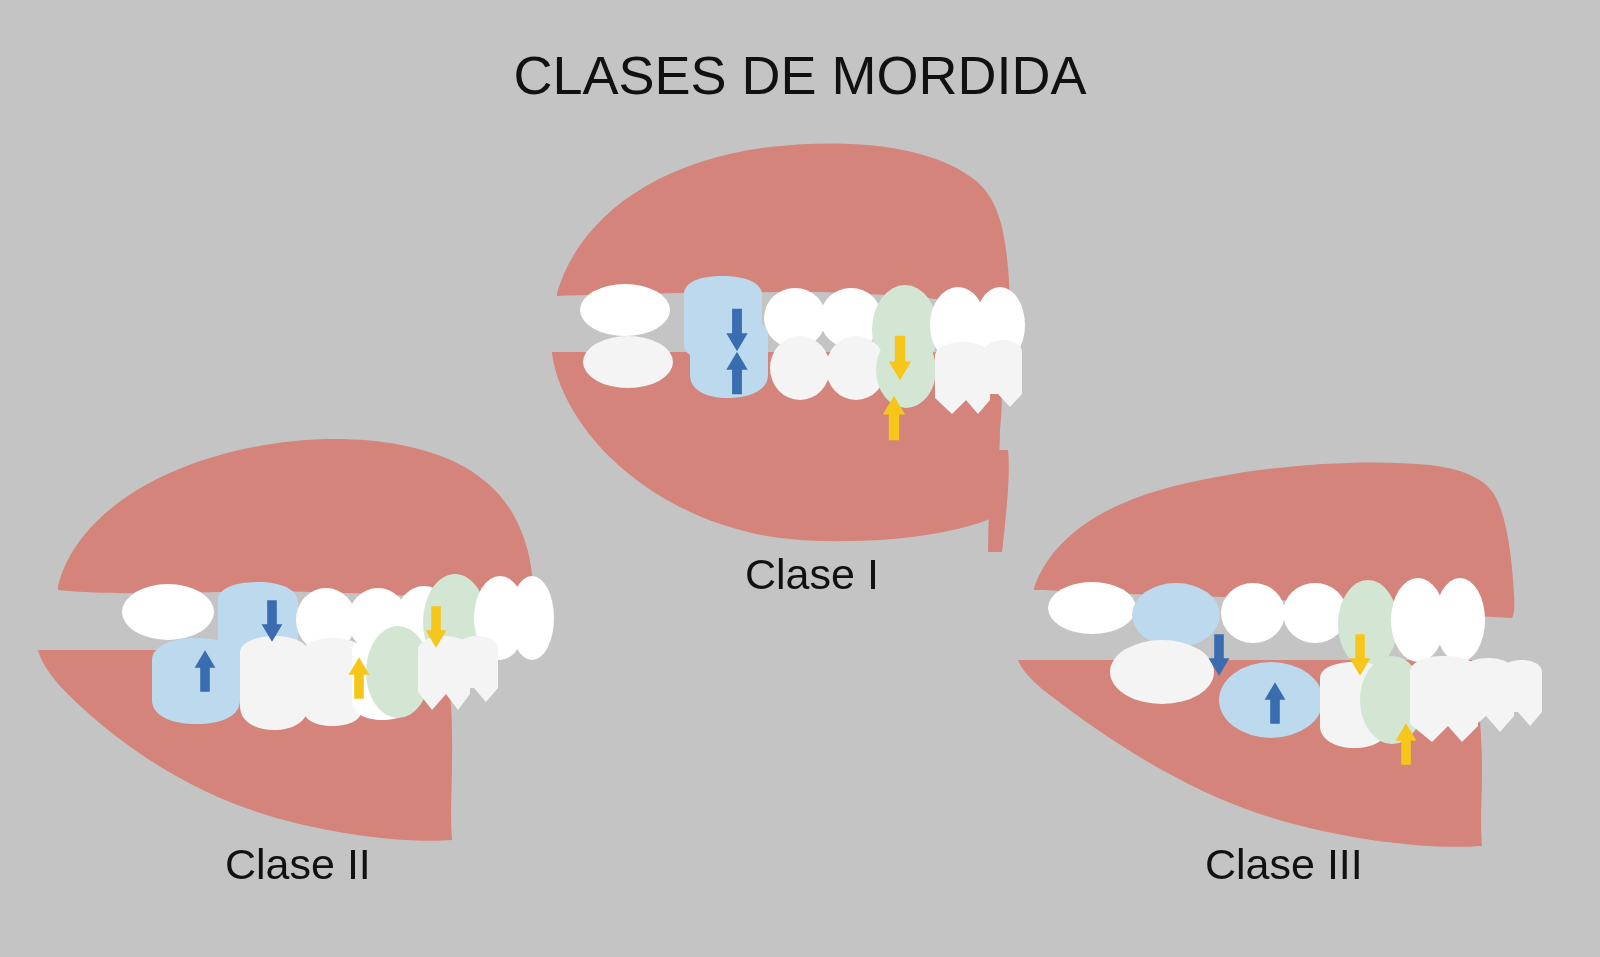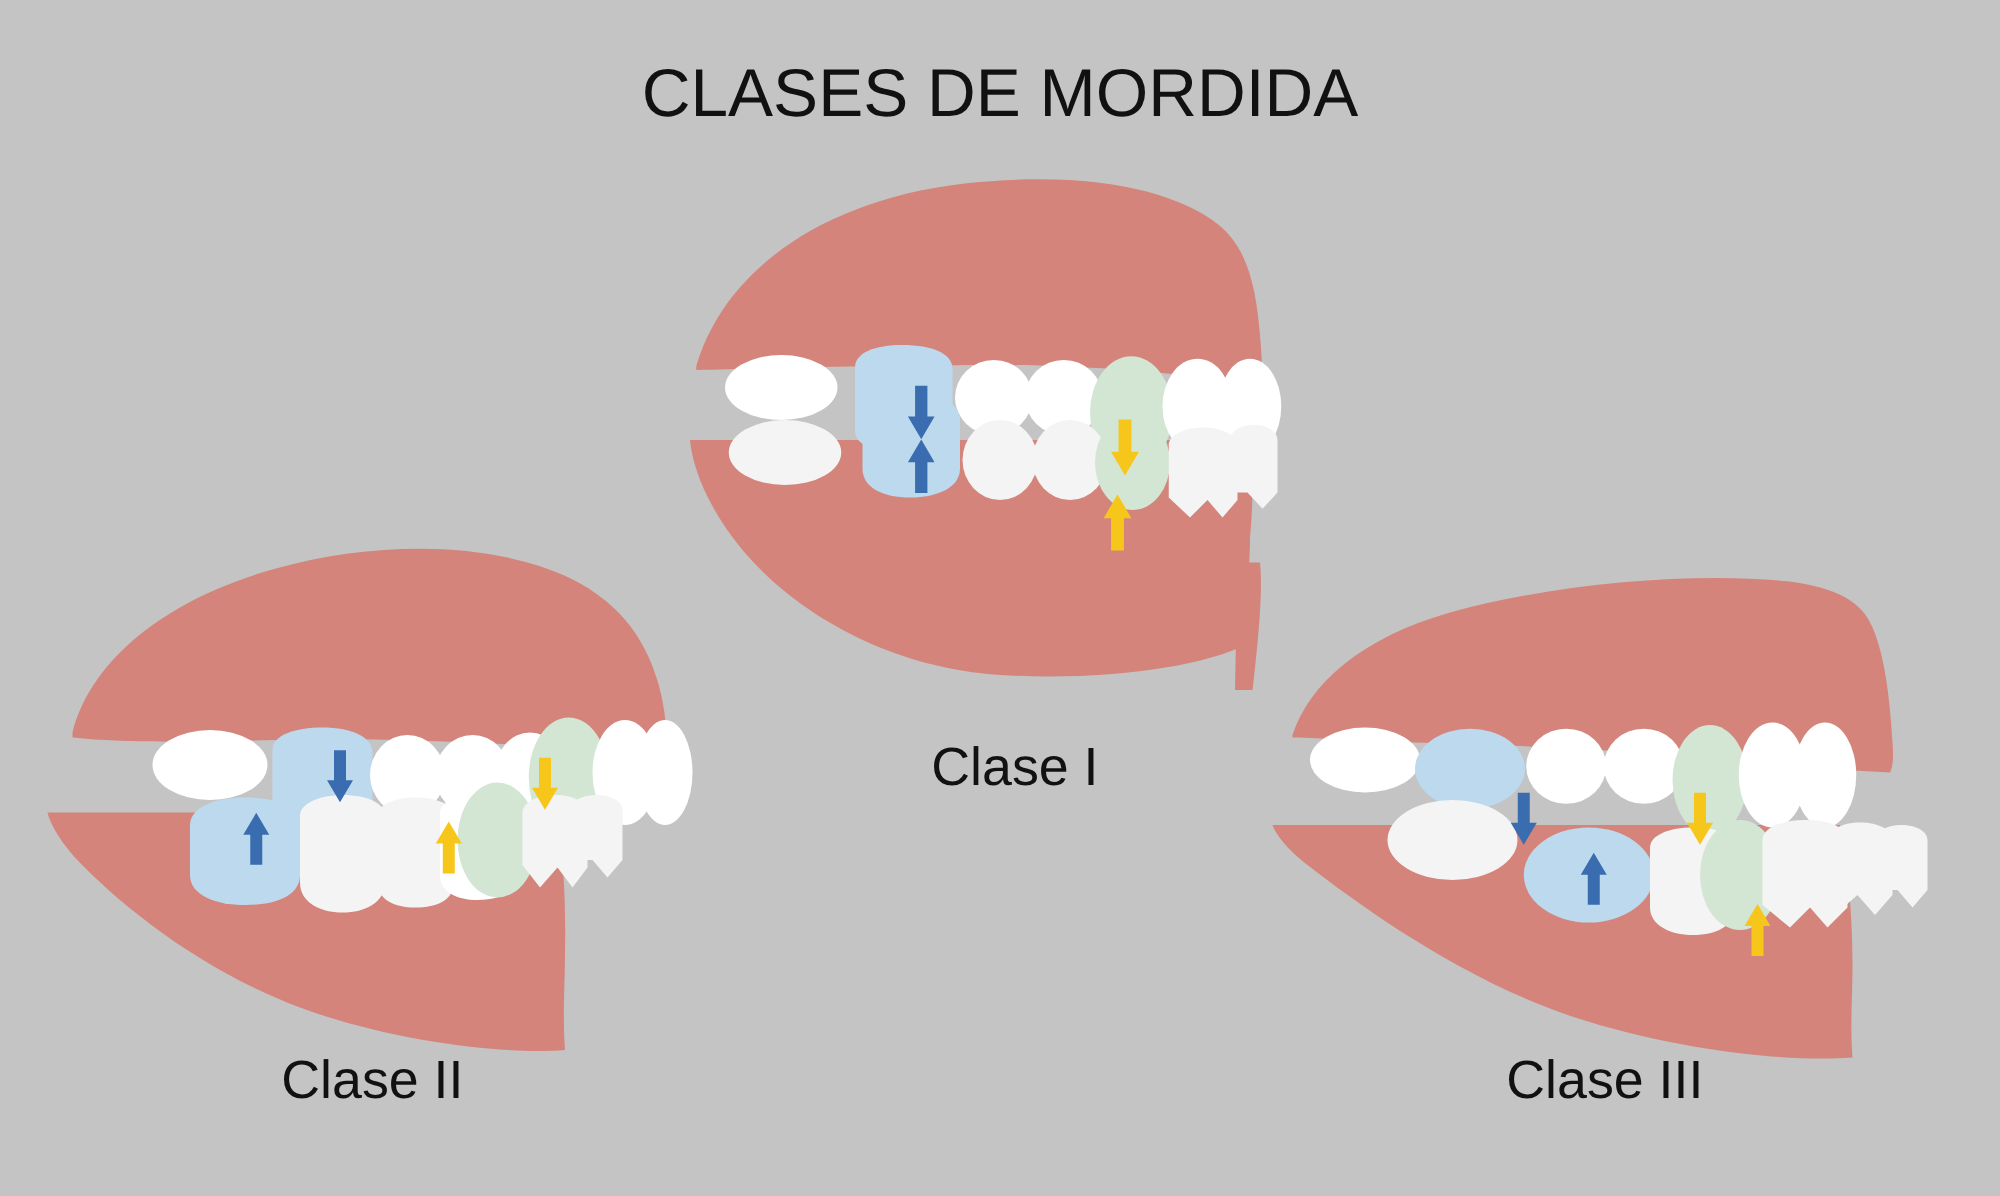--- a/index.html
+++ b/index.html
@@ -33,21 +33,21 @@
     font-family: "Liberation Sans", sans-serif;
   }
   .diagram-label {
     position: absolute;
     font-size: 43px;
     font-weight: normal;
     color: #111111;
     white-space: nowrap;
     font-family: "Liberation Sans", sans-serif;
   }
-  #label-clase-1 { left: 745px; top: 550px; margin-top: 40px; }
+  #label-clase-1 { left: 745px; top: 550px; }
   #label-clase-2 { left: 225px; top: 840px; }
   #label-clase-3 { left: 1205px; top: 840px; }
   svg { display: block; }
   .svg-layer {
     position: absolute;
     left: 0; top: 0;
     width: 1600px;
     height: 957px;
     pointer-events: none;
   }

